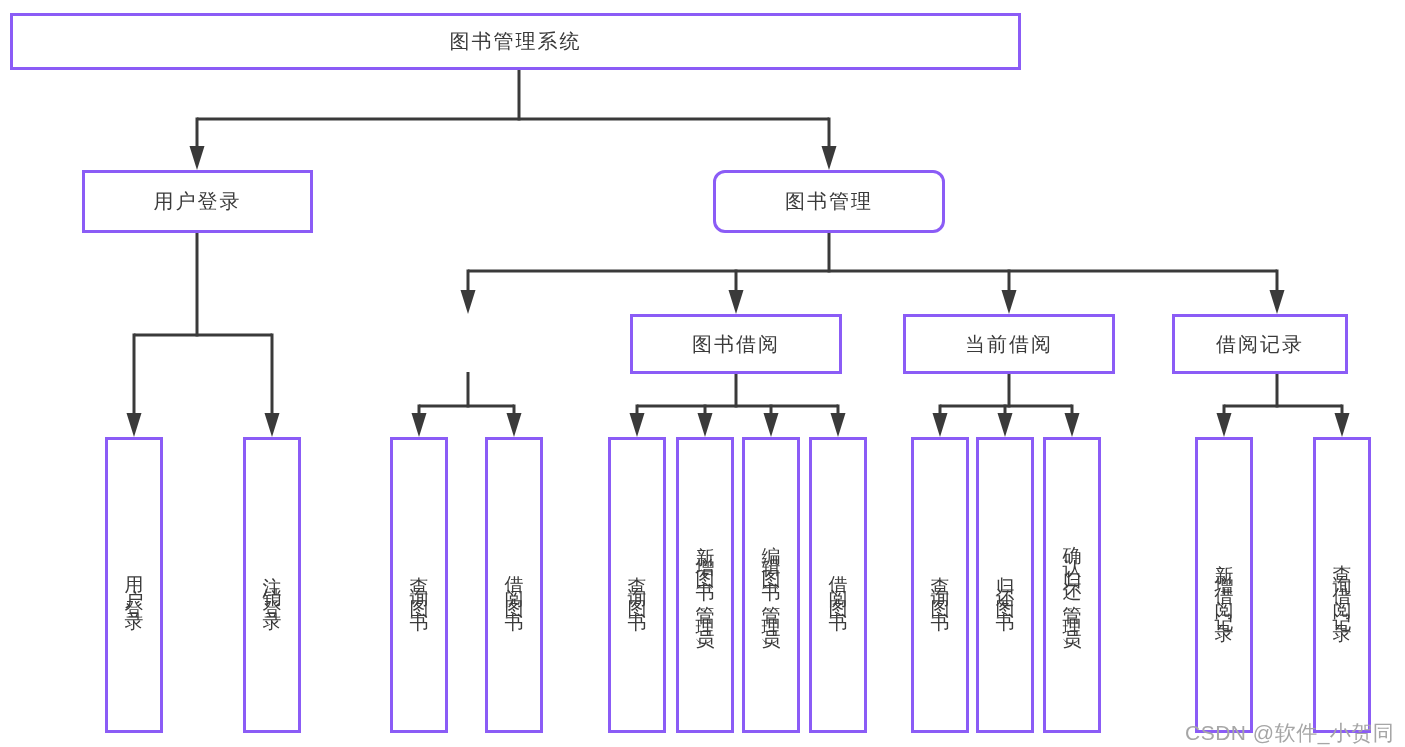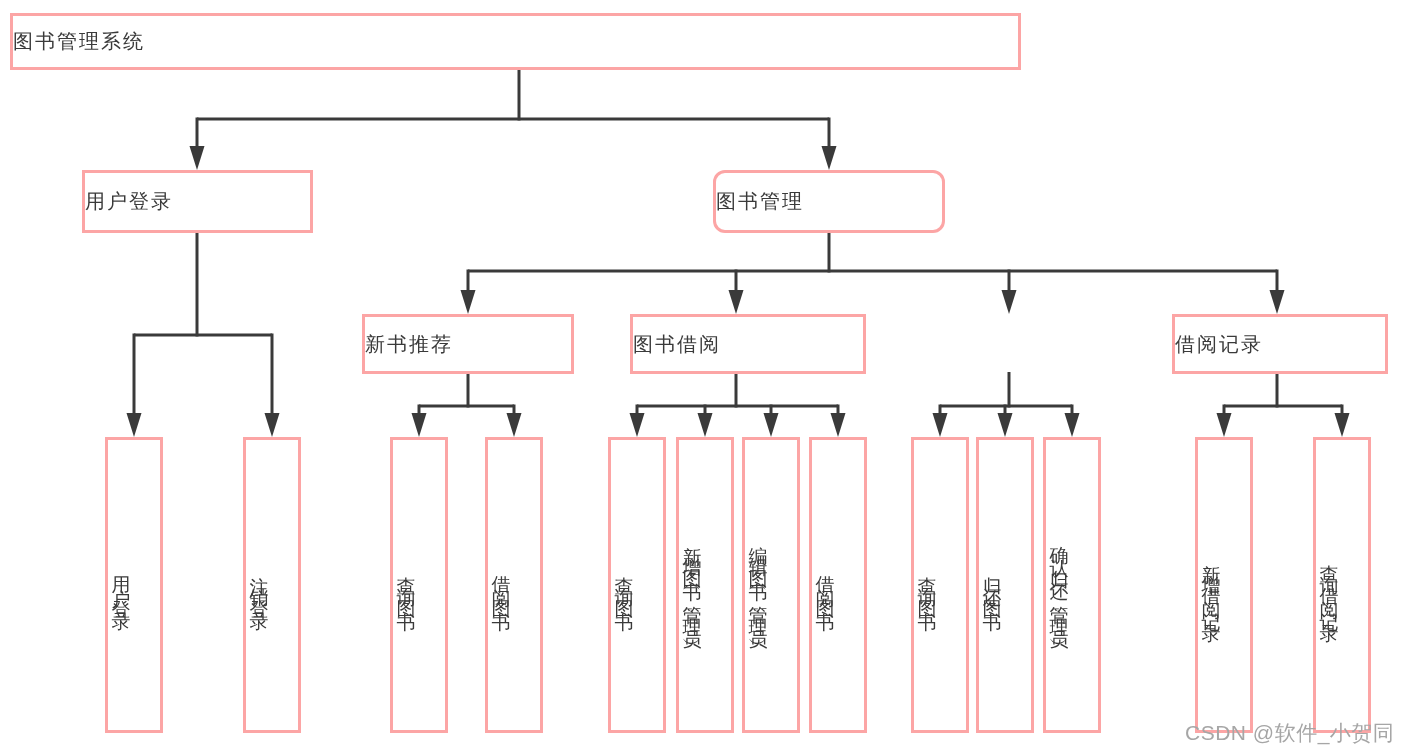--- a/index.html
+++ b/index.html
@@ -13,24 +13,25 @@
   }
   svg.connectors {
     position: absolute;
     left: 0; top: 0;
     width: 1405px; height: 747px;
     z-index: 1;
   }
   .box {
     position: absolute;
     box-sizing: border-box;
-    border: 3px solid #fca5a5;
+    border: 3px solid #8b5cf6;
     background: #ffffff;
     display: flex;
     align-items: center;
+    justify-content: center;
     color: #3a3a3a;
     z-index: 2;
   }
   .box span { white-space: nowrap; }
   .hbox span { font-size: 20px; letter-spacing: 2px; }
   .leaf { top: 437px; width: 58px; height: 296px; }
   .leaf span {
     writing-mode: vertical-rl;
     text-orientation: mixed;
     font-size: 19px;
@@ -124,27 +125,27 @@
     <span>图书管理系统</span>
   </div>
 
   <div class="box hbox" style="left:82px; top:170px; width:231px; height:63px;">
     <span>用户登录</span>
   </div>
   <div class="box hbox" style="left:713px; top:170px; width:232px; height:63px;border-radius:12px;">
     <span>图书管理</span>
   </div>
 
-  <div class="box hbox" style="left:362px; top:314px; width:212px; height:60px;">
-    <span>新书推荐</span>
-  </div>
-  <div class="box hbox" style="left:630px; top:314px; width:236px; height:60px;">
+  <div class="box hbox" style="left:630px; top:314px; width:212px; height:60px;">
     <span>图书借阅</span>
   </div>
-  <div class="box hbox" style="left:1172px; top:314px; width:216px; height:60px;">
+  <div class="box hbox" style="left:903px; top:314px; width:212px; height:60px;">
+    <span>当前借阅</span>
+  </div>
+  <div class="box hbox" style="left:1172px; top:314px; width:176px; height:60px;">
     <span>借阅记录</span>
   </div>
 
   <div class="box leaf" style="left:105px;">
     <span>用户登录</span>
   </div>
   <div class="box leaf" style="left:243px;">
     <span>注销登录</span>
   </div>
 

